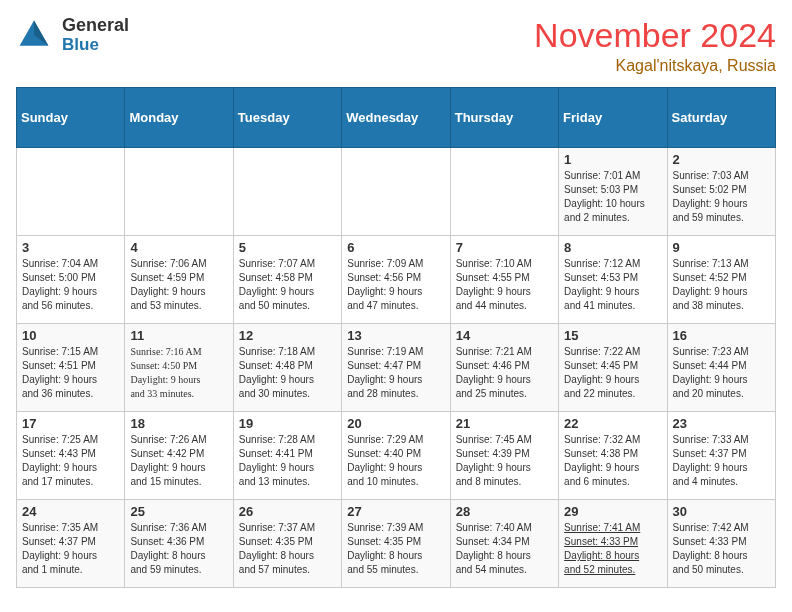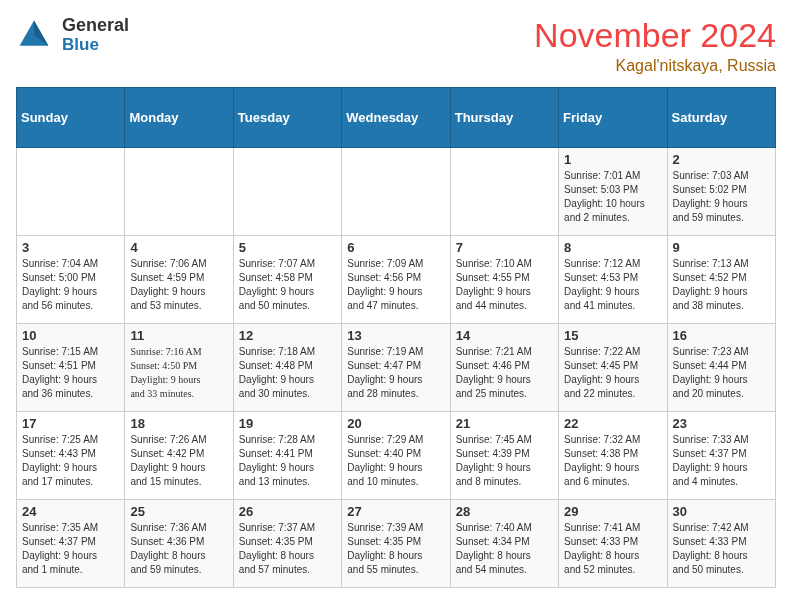--- a/index.html
+++ b/index.html
@@ -333,21 +333,21 @@
         </td>
         <td>
           <span class="day-number">28</span>
           <div class="day-info" style="white-space: pre-line;">Sunrise: 7:40 AM
 Sunset: 4:34 PM
 Daylight: 8 hours
 and 54 minutes.</div>
         </td>
         <td>
           <span class="day-number">29</span>
-          <div class="day-info" style="white-space: pre-line;">Sunrise: 7:41 AM
+          <div class="day-info" style="white-space: pre-line; text-decoration: underline;">Sunrise: 7:41 AM
 Sunset: 4:33 PM
 Daylight: 8 hours
 and 52 minutes.</div>
         </td>
         <td>
           <span class="day-number">30</span>
           <div class="day-info" style="white-space: pre-line;">Sunrise: 7:42 AM
 Sunset: 4:33 PM
 Daylight: 8 hours
 and 50 minutes.</div>

